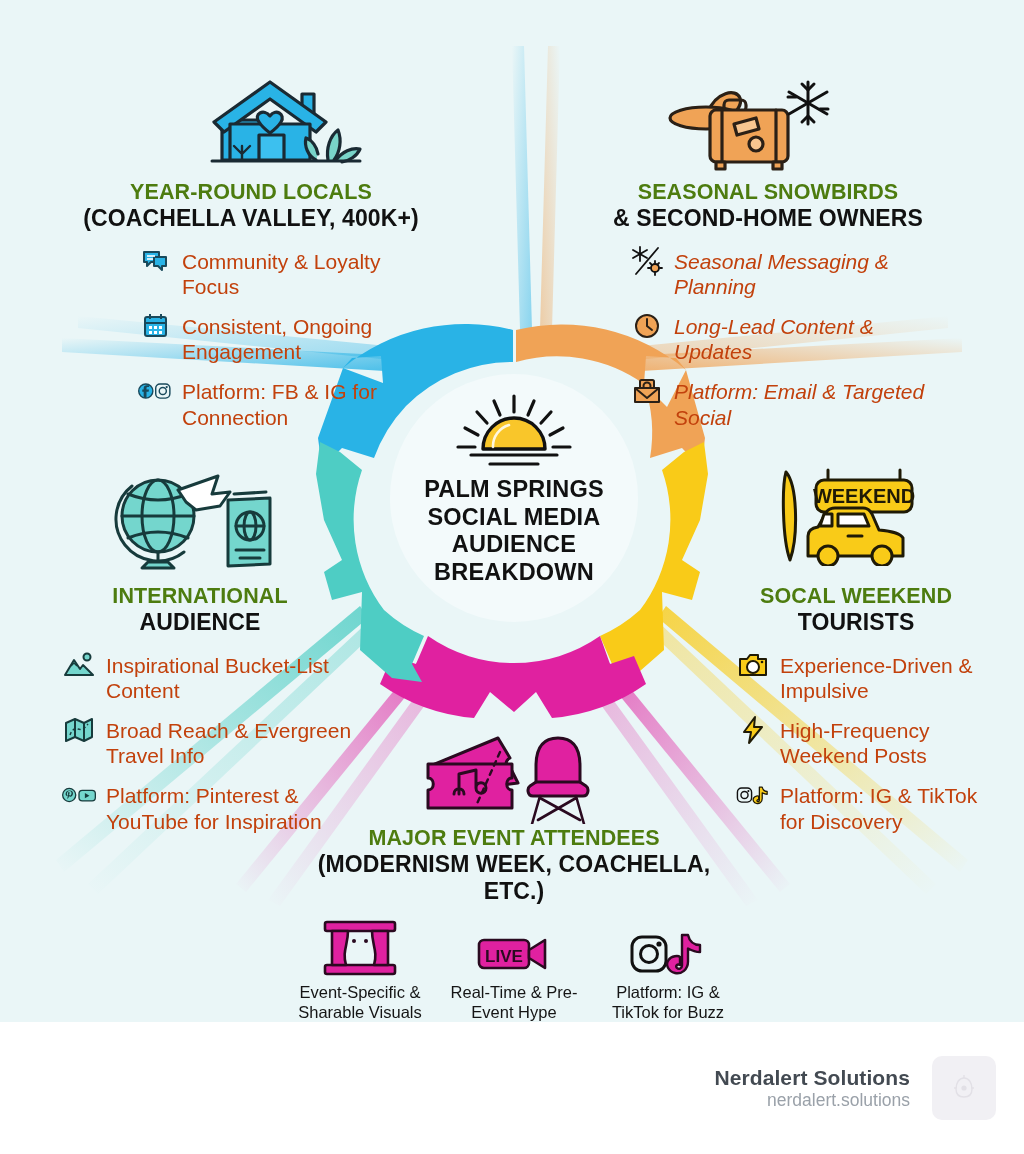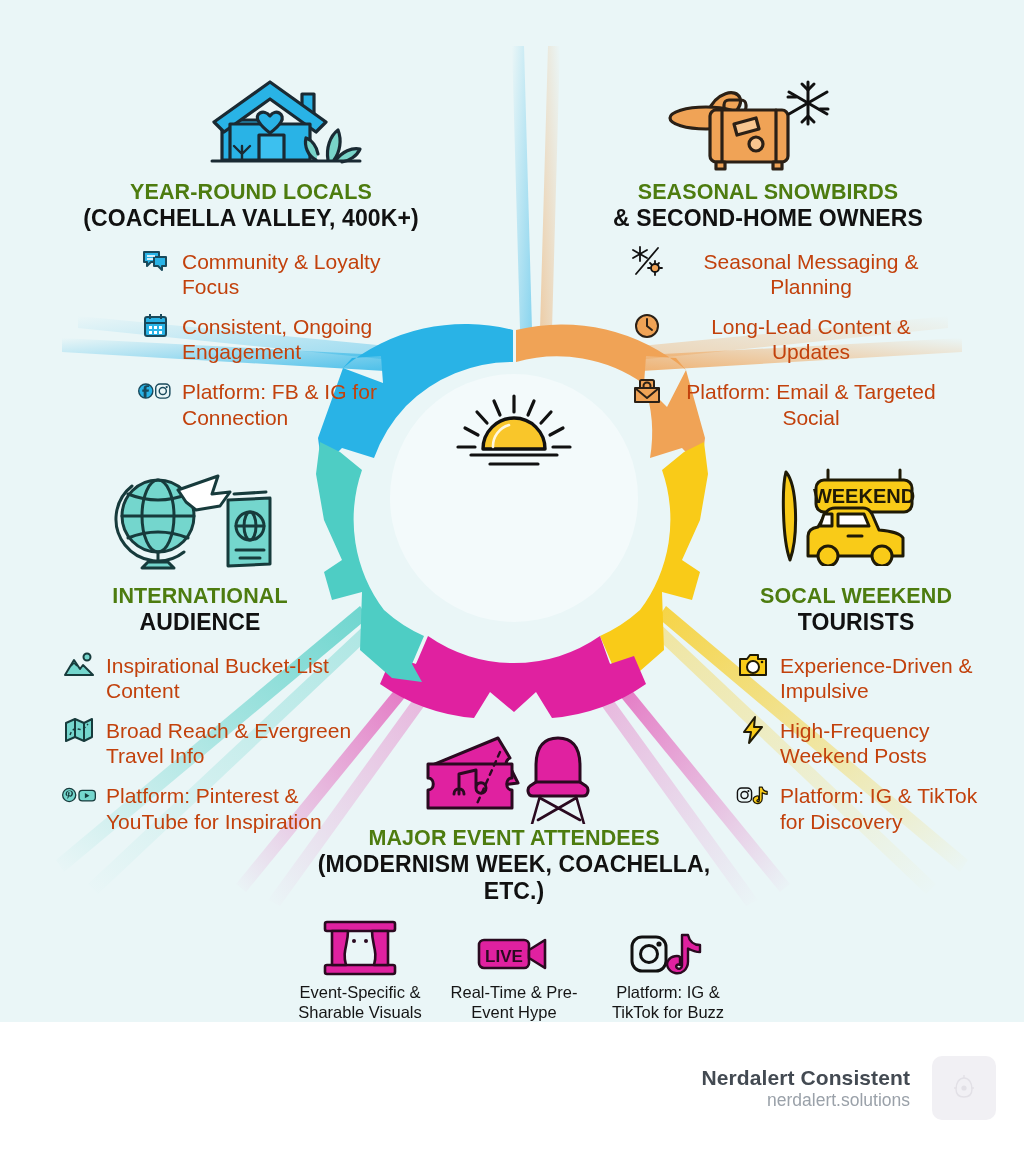--- a/index.html
+++ b/index.html
@@ -56,21 +56,21 @@
   }
   .bullet .bi { flex: 0 0 auto; width: 34px; height: 30px;
                 display: flex; align-items: center; justify-content: center; }
   .bullet .bt { font-size: 21px; color: #c2410c; line-height: 1.22; padding-top: 3px; }
 
   
   #b-locals { left: 78px; top: 180px; width: 346px; text-align: center; }
   #b-locals .bullets { text-align: left; padding-left: 60px; }
   
   #b-snowbirds { left: 588px; top: 180px; width: 360px; text-align: center; }
-  #b-snowbirds .bullets { text-align: center; padding-left: 42px; }
+  #b-snowbirds .bullets { text-align: left; padding-left: 42px; font-style: italic; }
   
   #b-intl { left: 40px; top: 584px; width: 320px; text-align: center; }
   #b-intl .bullets { text-align: left; padding-left: 22px; }
   
   #b-socal { left: 722px; top: 584px; width: 268px; text-align: center; }
   #b-socal .bullets { text-align: left; padding-left: 14px; }
   
   #b-events { left: 292px; top: 826px; width: 444px; text-align: center; }
   .events-cols { display: flex; justify-content: center; gap: 26px; margin-top: 14px; }
   .ecol { width: 128px; display: flex; flex-direction: column; align-items: center; }
@@ -208,20 +208,26 @@
           <line x1="9" y1="53" x2="26" y2="53"></line>
           <line x1="104" y1="53" x2="121" y2="53"></line>
         </g>
         <path d="M 34 55 A 31 31 0 0 1 96 55 Z" fill="#f9c62a" stroke="#111" stroke-width="3.4" stroke-linejoin="round"></path>
         <path d="M 44 53 A 22 22 0 0 1 60 31" stroke="#fff" stroke-width="2.6" fill="none" stroke-linecap="round" opacity=".85"></path>
         <g stroke="#111" stroke-width="3.2" stroke-linecap="round">
           <line x1="22" y1="61" x2="108" y2="61"></line>
           <line x1="41" y1="70" x2="89" y2="70"></line>
         </g>
       </svg>
+      <div class="hub-title">
+        <div>PALM SPRINGS</div>
+        <div>SOCIAL MEDIA</div>
+        <div>AUDIENCE</div>
+        <div>BREAKDOWN</div>
+      </div>
     </div>
 
     <div class="hero" id="h-locals">
       <svg width="152" height="100" viewBox="0 0 152 100">
         <g stroke="#1a2a33" stroke-width="3.2" stroke-linejoin="round" stroke-linecap="round">
           <path d="M 12 88 L 12 48 L 64 48 L 64 88 Z" fill="#29b3e6"></path>
           <path d="M 92 22 L 104 22 L 104 48 L 92 48 Z" fill="#29b3e6"></path>
           <path d="M 4 50 L 60 10 L 116 50 L 106 60 L 60 27 L 14 60 Z" fill="#29b3e6"></path>
           <path d="M 20 88 L 20 52 L 100 52 L 100 88 Z" fill="#29b3e6"></path>
           <path d="M 49 88 L 49 63 L 74 63 L 74 88 Z" fill="#3cc0ef"></path>
@@ -539,21 +545,21 @@
           <span class="bt">Platform: IG &amp; TikTok for Discovery</span>
         </div>
       </div>
     </div>
 
   </div>
 
   <div class="footer">
     <div class="footer-inner">
       <div class="footer-text">
-        <div class="brand-name">Nerdalert Consistent</div>
+        <div class="brand-name">Nerdalert Solutions</div>
         <div class="brand-url">nerdalert.solutions</div>
       </div>
       <div class="brand-logo">
         <svg width="30" height="30" viewBox="0 0 30 30">
           <g stroke="#e2e0e6" stroke-width="1.4" fill="none">
             <path d="M 15 5 c 5 0 8 5 8 11 c 0 5 -3 8 -8 8 c -5 0 -8 -3 -8 -8 c 0 -6 3 -11 8 -11 z"></path>
             <circle cx="15" cy="15" r="2.6" fill="#e2e0e6" stroke="none"></circle>
             <line x1="15" y1="2" x2="15" y2="5"></line>
             <line x1="5" y1="15" x2="7.5" y2="15"></line>
             <line x1="22.5" y1="15" x2="25" y2="15"></line>

